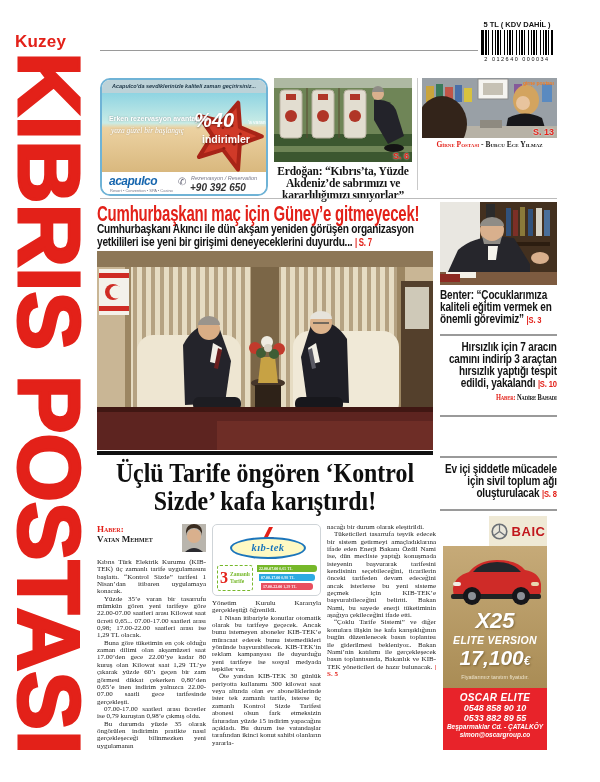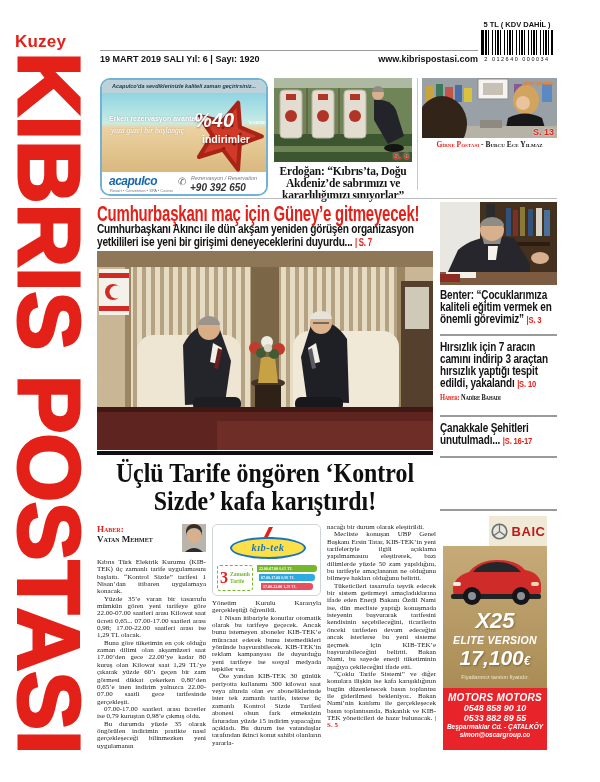--- a/index.html
+++ b/index.html
@@ -75,36 +75,36 @@
 
   
   .cols { left:97px; top:524px; width:340px; height:256px; display:flex; gap:6px; overflow:hidden; }
   .col { flex:0 0 109px; width:109px; font-family:"Liberation Serif",serif; font-size:7px; line-height:7.35px; text-align:justify; color:#222; }
   .col p { text-indent:7px; margin:0; }
   .col p.noind { text-indent:0; }
   .byline { font-size:9px; line-height:10px; font-weight:bold; margin-bottom:5px; min-height:30px; }
   .byline .portrait { float:right; width:24px; height:28px; margin-left:3px; }
   .kcard { width:109px; height:72px; border:1px solid #cfd4d8; border-radius:5px; background:#fff; position:relative; margin-bottom:4px; overflow:hidden; }
   .kbolt { position:absolute; left:47px; top:2px; width:16px; height:26px; }
-  .koval { position:absolute; left:17px; top:12px; width:76px; height:22px; border:2.5px solid #1b75bb; border-radius:50%; background:#fde047; text-align:center; font-size:10.5px; font-weight:bold; font-style:italic; color:#1b75bb; line-height:17px; letter-spacing:.5px; }
+  .koval { position:absolute; left:17px; top:12px; width:76px; height:22px; border:2.5px solid #1b75bb; border-radius:50%; background:#fef9c3; text-align:center; font-size:10.5px; font-weight:bold; font-style:italic; color:#1b75bb; line-height:17px; letter-spacing:.5px; }
   .kbadge { position:absolute; left:4px; top:40px; width:36px; height:26px; border:1px dashed #76b82a; border-radius:3px; padding:1px 2px; }
   .kbadge .n { float:left; font-size:16px; font-weight:bold; color:#e32119; line-height:22px; margin-right:2px; }
   .kbadge .t { font-size:5.5px; font-weight:bold; color:#76b82a; line-height:6.5px; padding-top:4px; }
   .kbars { position:absolute; left:44px; top:40px; width:62px; }
   .kbar { height:7px; border-radius:0 3px 3px 0; margin-bottom:2px; color:#fff; font-size:4px; line-height:7px; padding-left:2px; white-space:nowrap; font-weight:bold; }
   .kbar .pr { color:#f4f4f4; opacity:.9; }
   .kbar-g { width:60px; background:#76b82a; }
   .kbar-b { width:56px; background:#2daae1; margin-left:2px;}
   .kbar-r { width:52px; background:#e94f5f; margin-left:4px;}
 
   
   .sb-photo { left:440px; top:202px; width:117px; height:83px; overflow:hidden; }
   .sb-head { left:440px; top:289px; width:117px; }
   .sb-head .inner, .sb-item .inner { width:146px; transform:scaleX(.8); transform-origin:0 0; font-size:12.5px; line-height:12px; font-weight:bold; color:#141414; letter-spacing:-.2px; }
-  .sb-item { position:absolute; left:440px; width:117px; }
+  .sb-item { position:absolute; left:440px; width:117px;text-align:right; }
   .sb-hr { position:absolute; left:440px; width:117px; height:2px; background:#9a9a9a; }
   .sb-byline { font-size:8px; font-weight:bold; font-family:"Liberation Serif",serif; margin-top:2px; transform:none; }
   .sb-item .pref, .sb-head .pref { font-size:9.5px; }
 
   
   .baic { left:443px; top:516px; width:104px; height:234px; overflow:hidden; }
   .baic-top { height:30px; background:#efe9d5; display:flex; align-items:center; justify-content:center; gap:4px;margin-left:46px; }
   .baic-brand { font-size:13px; font-weight:bold; color:#c1161c; letter-spacing:.5px; }
   .baic-mid { position:relative; height:142px; background:linear-gradient(#c6aa78,#a98c55); text-align:center; color:#fff; font-style:italic; }
   .baic-car { position:absolute; left:2px; top:2px; width:100px; height:62px; }
@@ -124,24 +124,20 @@
 
 <div class="page">
 
   <div class="abs kuzey">Kuzey</div>
   <div class="abs vtitle">KIBRIS POSTASI</div>
 
   <div class="abs price">5 TL ( KDV DAHİL )</div>
   <div class="abs barcode"></div>
   <div class="abs bdigits">2 012640 000034</div>
   <div class="abs rule-top"></div>
-  <div class="abs dateline">
-    <span>19 MART 2019 SALI Yıl: 6 | Sayı: 1920</span>
-    <span>www.kibrispostasi.com</span>
-  </div>
 
   <div class="abs strip">
 
     <div class="acap">
       <div class="acap-top">Acapulco'da sevdiklerinizle kaliteli zaman geçirirsiniz...</div>
       <div class="acap-beach">
         <svg class="acap-star" viewBox="-38 -38 76 76">
           <path d="M0,-32 L9,-10 L32,-8 L14,6 L20,30 L0,16 L-20,30 L-14,6 L-32,-8 L-9,-10 Z" fill="#d03a28" stroke="#a82417" stroke-width="4" stroke-linejoin="round" transform="rotate(18)"></path>
           <g fill="#8f1f14">
             <circle cx="0" cy="-18" r="1.6"></circle>
@@ -195,21 +191,21 @@
               <line x1="33" y1="10" x2="33" y2="60"></line>
               <line x1="65" y1="10" x2="65" y2="60"></line>
             </g>
           <path d="M100,22 q16,-2 22,10 l8,26 -16,8 -14,-24 z" fill="#23232a"></path>
           <circle cx="104" cy="16" r="6" fill="#d9b08d"></circle>
           <path d="M98,14 a6,6 0 0 1 12,0 z" fill="#8f8c86"></path>
           <ellipse cx="120" cy="70" rx="10" ry="4" fill="#141414"></ellipse>
         </svg>
         <span class="pagebadge">S. 6</span>
       </div>
-      <div class="strip-head">Erdoğan: “Kıbrıs’ta, Doğu Akdeniz’de sabrımızı ve kararlılığımızı sınıyorlar”</div>
+      <div class="strip-head">Erdoğan: “Kıbrıs’ta, Yüzde Akdeniz’de sabrımızı ve kararlılığımızı sınıyorlar”</div>
     </div>
 
     <div class="vdiv"></div>
 
     <div class="ozb">
       <div class="ozb-photo">
         <svg width="135" height="60" viewBox="0 0 135 60">
           <rect width="135" height="60" fill="#99a0a6"></rect>
           <g>
             <rect x="4" y="8" width="8" height="16" fill="#c9a43c"></rect>
@@ -348,21 +344,20 @@
           <div class="kbar kbar-r"><span>17.00-22.00</span> <span class="pr">1,29 TL</span></div>
         </div>
       </div>
       <p class="noind">Yönetim Kurulu Kararıyla gerçekleştiği öğrenildi.</p>
       <p>1 Nisan itibariyle konutlar otomatik olarak bu tarifeye geçecek. Ancak bunu istemeyen aboneler KIB-TEK’e müracaat ederek bunu istemedikleri yönünde başvurabilecek. KIB-TEK’in reklam kampanyası ile duyurduğu yeni tarifeye ise sosyal medyada tepkiler var.</p>
       <p>Öte yandan KIB-TEK 30 günlük periyotta kullanımı 300 kilowat saat veya altında olan ev aboneliklerinde ister tek zamanlı tarife, isterse üç zamanlı Kontrol Sizde Tarifesi abonesi olsun fark etmeksizin faturadan yüzde 15 indirim yapacağını açıkladı. Bu durum ise vatandaşlar tarafından ikinci konut sahibi olanların yararla-</p>
     </div>
 
     <div class="col">
       <p class="noind">nacağı bir durum olarak eleştirildi.</p>
-      <p>Mecliste konuşan UBP Genel Başkanı Ersin Tatar, KIB-TEK’in yeni tarifeleriyle ilgili açıklama yapılmamasını eleştirerek, bazı dilimlerde yüzde 50 zam yapıldığını, bu tarifeyle amaçlananın ne olduğunu bilmeye hakları olduğunu belirtti.</p>
       <p>Tüketicileri tasarrufa teşvik edecek bir sistem getirmeyi amaçladıklarına ifade eden Enerji Bakanı Özdil Nami ise, dün mecliste yaptığı konuşmada isteyenin başvurarak tarifesini kendisinin seçebileceğini, ticarilerin önceki tarifeden devam edeceğini ancak isterlerse bu yeni sisteme geçmek için KIB-TEK’e başvurabileceğini belirtti. Bakan Nami, bu sayede enerji tüketiminin aşağıya çekileceğini ifade etti.</p>
       <p><span>“Çoklu Tarife Sistemi” ve diğer konulara ilişkin ise kafa karışıklığının bugün düzenlenecek basın toplantısı ile giderilmesi bekleniyor.. Bakan Nami’nin katılımı ile gerçekleşecek basın toplantısında, Bakanlık ve KIB-TEK yöneticileri de hazır bulunacak. </span><span class="pref">| S. 5</span></p>
     </div>
   </div>
 
   <div class="abs sb-photo">
     <svg width="117" height="83" viewBox="0 0 117 83">
       <rect width="117" height="83" fill="#e9e7e1"></rect>
       <rect x="40" y="0" width="77" height="83" fill="#43301f"></rect>
       <g>
@@ -396,26 +391,26 @@
     <div class="inner"><span>Hırsızlık için 7 aracın camını indirip 3 araçtan hırsızlık yaptığı tespit edildi, yakalandı </span><span class="pref">|S. 10</span>
       <div class="sb-byline">
         <span class="red sc">Haber:</span>
         <span class="sc">Nadire Bahadı</span>
       </div>
     </div>
   </div>
 
   <div class="abs sb-hr" style="top:415px"></div>
 
-  <div class="sb-item" style="top:422px">
-    <div class="inner"><span>Çanakkale Şehitleri unutulmadı... </span><span class="pref">|S. 16-17</span></div>
-  </div>
 
   <div class="abs sb-hr" style="top:456px"></div>
 
+  <div class="sb-item" style="top:463px">
+    <div class="inner"><span>Ev içi şiddetle mücadele için sivil toplum ağı oluşturulacak </span><span class="pref">|S. 8</span></div>
+  </div>
 
   <div class="abs sb-hr" style="top:509px"></div>
 
   <div class="abs baic">
     <div class="baic-top">
       <svg width="17" height="17" viewBox="0 0 17 17">
         <circle cx="8.5" cy="8.5" r="7.3" fill="#e9e6da" stroke="#6a6f75" stroke-width="1.6"></circle>
         <g stroke="#6a6f75" stroke-width="1.2">
           <line x1="8.5" y1="2" x2="8.5" y2="8.5"></line>
           <line x1="8.5" y1="8.5" x2="3" y2="12.5"></line>
@@ -435,21 +430,21 @@
           <circle cx="76" cy="48" r="4" fill="#8b8f96"></circle>
         <rect x="8" y="34" width="8" height="4" rx="2" fill="#f0ede4"></rect>
         <rect x="86" y="34" width="8" height="4" rx="2" fill="#e8d7b2"></rect>
       </svg>
       <div class="baic-model">X25</div>
       <div class="baic-trim">ELITE VERSION</div>
       <div class="baic-price"><span>17,100</span><span class="cur">€</span></div>
       <div class="baic-disc">Fiyatlarımız tanıtım fiyatıdır.</div>
     </div>
     <div class="baic-red">
-      <div class="baic-dealer">MOTORS MOTORS</div>
+      <div class="baic-dealer">OSCAR ELITE</div>
       <div class="baic-phone">0548 858 90 10</div>
       <div class="baic-phone">0533 882 89 55</div>
       <div class="baic-addr">Beşparmaklar Cd. - ÇATALKÖY</div>
       <div class="baic-mail">simon@oscargroup.co</div>
     </div>
   </div>
 
 </div>
 
 </body></html>

